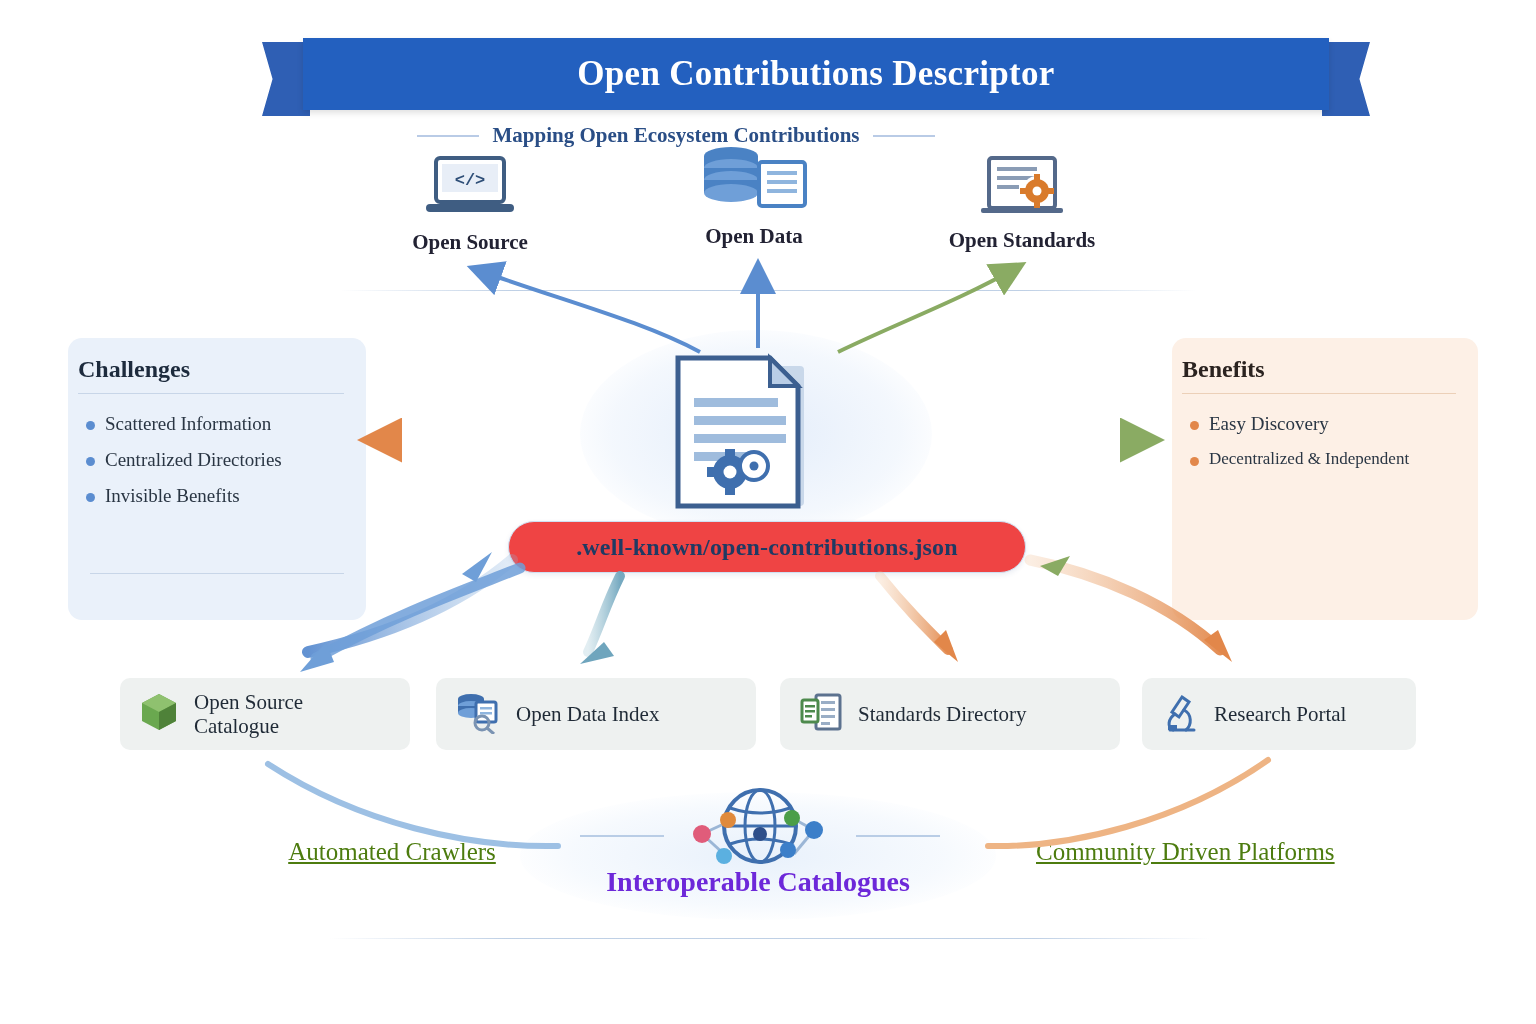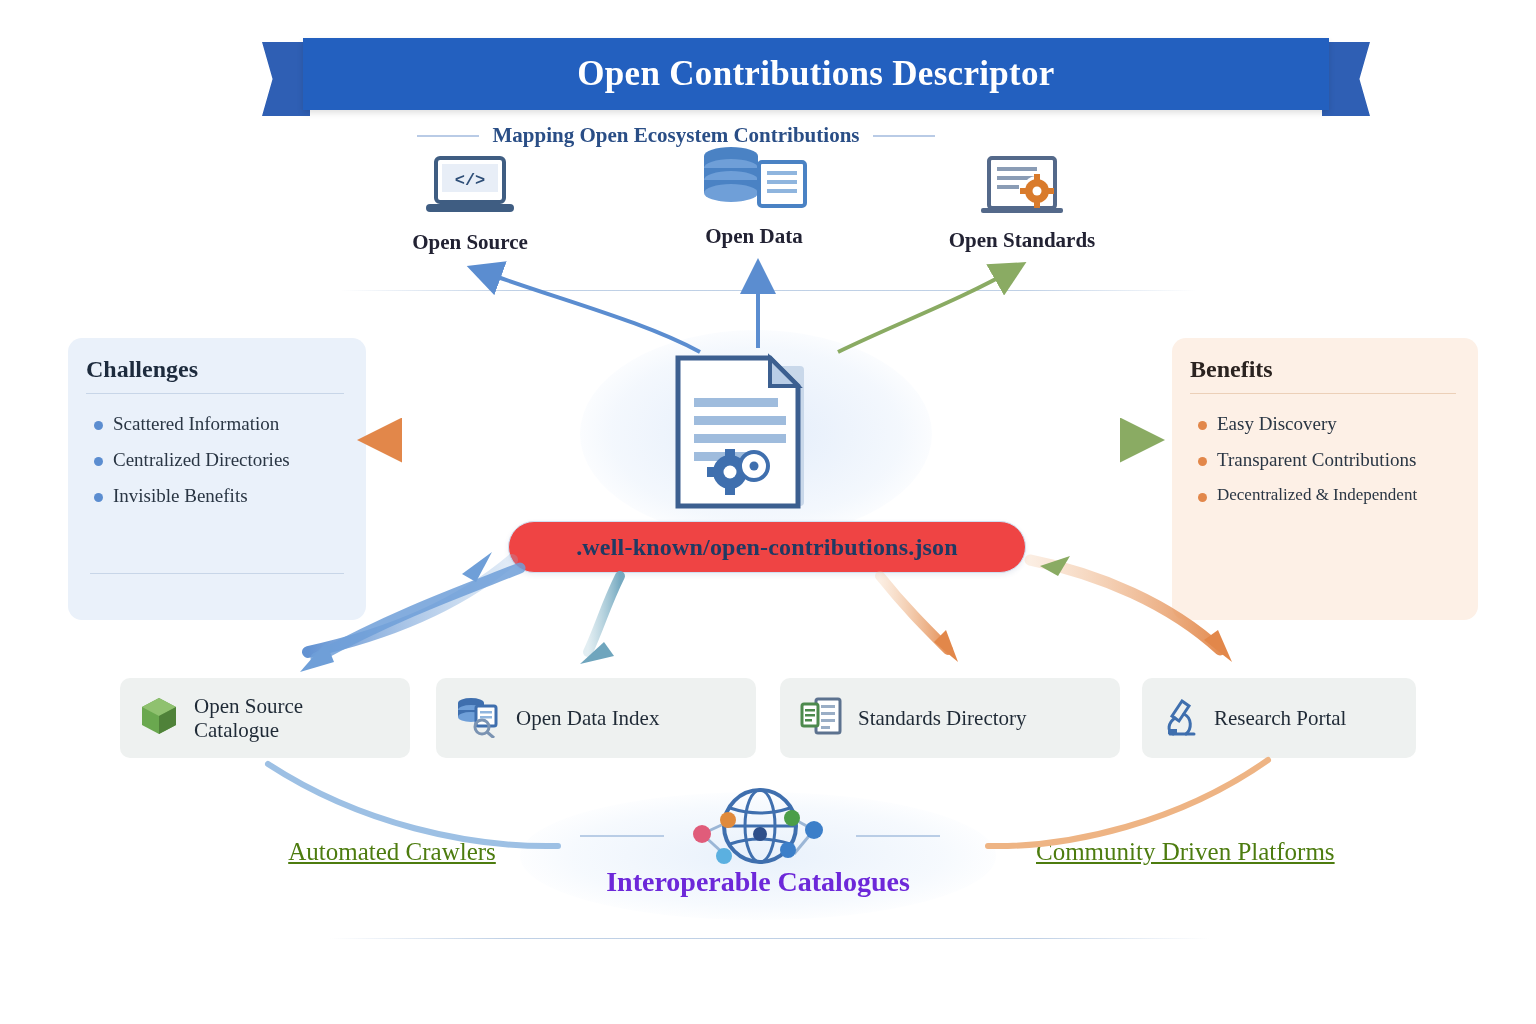--- a/index.html
+++ b/index.html
@@ -104,21 +104,21 @@
   .hairline {
     position: absolute;
     height: 1px;
     background: linear-gradient(90deg, rgba(180,200,225,0) 0%, rgba(180,200,225,0.85) 20%, rgba(180,200,225,0.85) 80%, rgba(180,200,225,0) 100%);
   }
 
   
   .panel {
     position: absolute;
     border-radius: 14px;
-    padding: 18px 22px 20px 18px;
+    padding: 18px 22px 20px 10px;
     box-sizing: border-box;
   }
   .panel h3 {
     margin: 0 0 10px 0;
     font-size: 24px;
     font-weight: bold;
     color: #1d2b3d;
   }
   .panel .divider {
     height: 1px;
@@ -193,21 +193,21 @@
   .pill span {
     font-size: 24px;
     font-weight: bold;
     color: #1f3a63;
     letter-spacing: 0.2px;
   }
 
   
   .card {
     position: absolute;
-    height: 80px;
+    height: 72px;
     background: #eef1f0;
     border-radius: 10px;
     display: flex;
     align-items: center;
     gap: 14px;
     padding: 0 18px;
     box-sizing: border-box;
   }
   .card .card-label {
     font-size: 21px;
@@ -393,24 +393,20 @@
     <div class="edge-rule"></div>
   </div>
 
   <div class="panel" id="panel-benefits">
     <h3>Benefits</h3>
     <div class="divider"></div>
     <ul>
       <li>
         <span class="bullet"></span>
         <span>Easy Discovery</span>
-      </li>
-      <li>
-        <span class="bullet"></span>
-        <span>Transparent Contributions</span>
       </li>
       <li style="font-size:17px;">
         <span class="bullet"></span>
         <span>Decentralized &amp; Independent</span>
       </li>
     </ul>
   </div>
 
   <div class="card" id="card-open-source-catalogue">
     <span>

